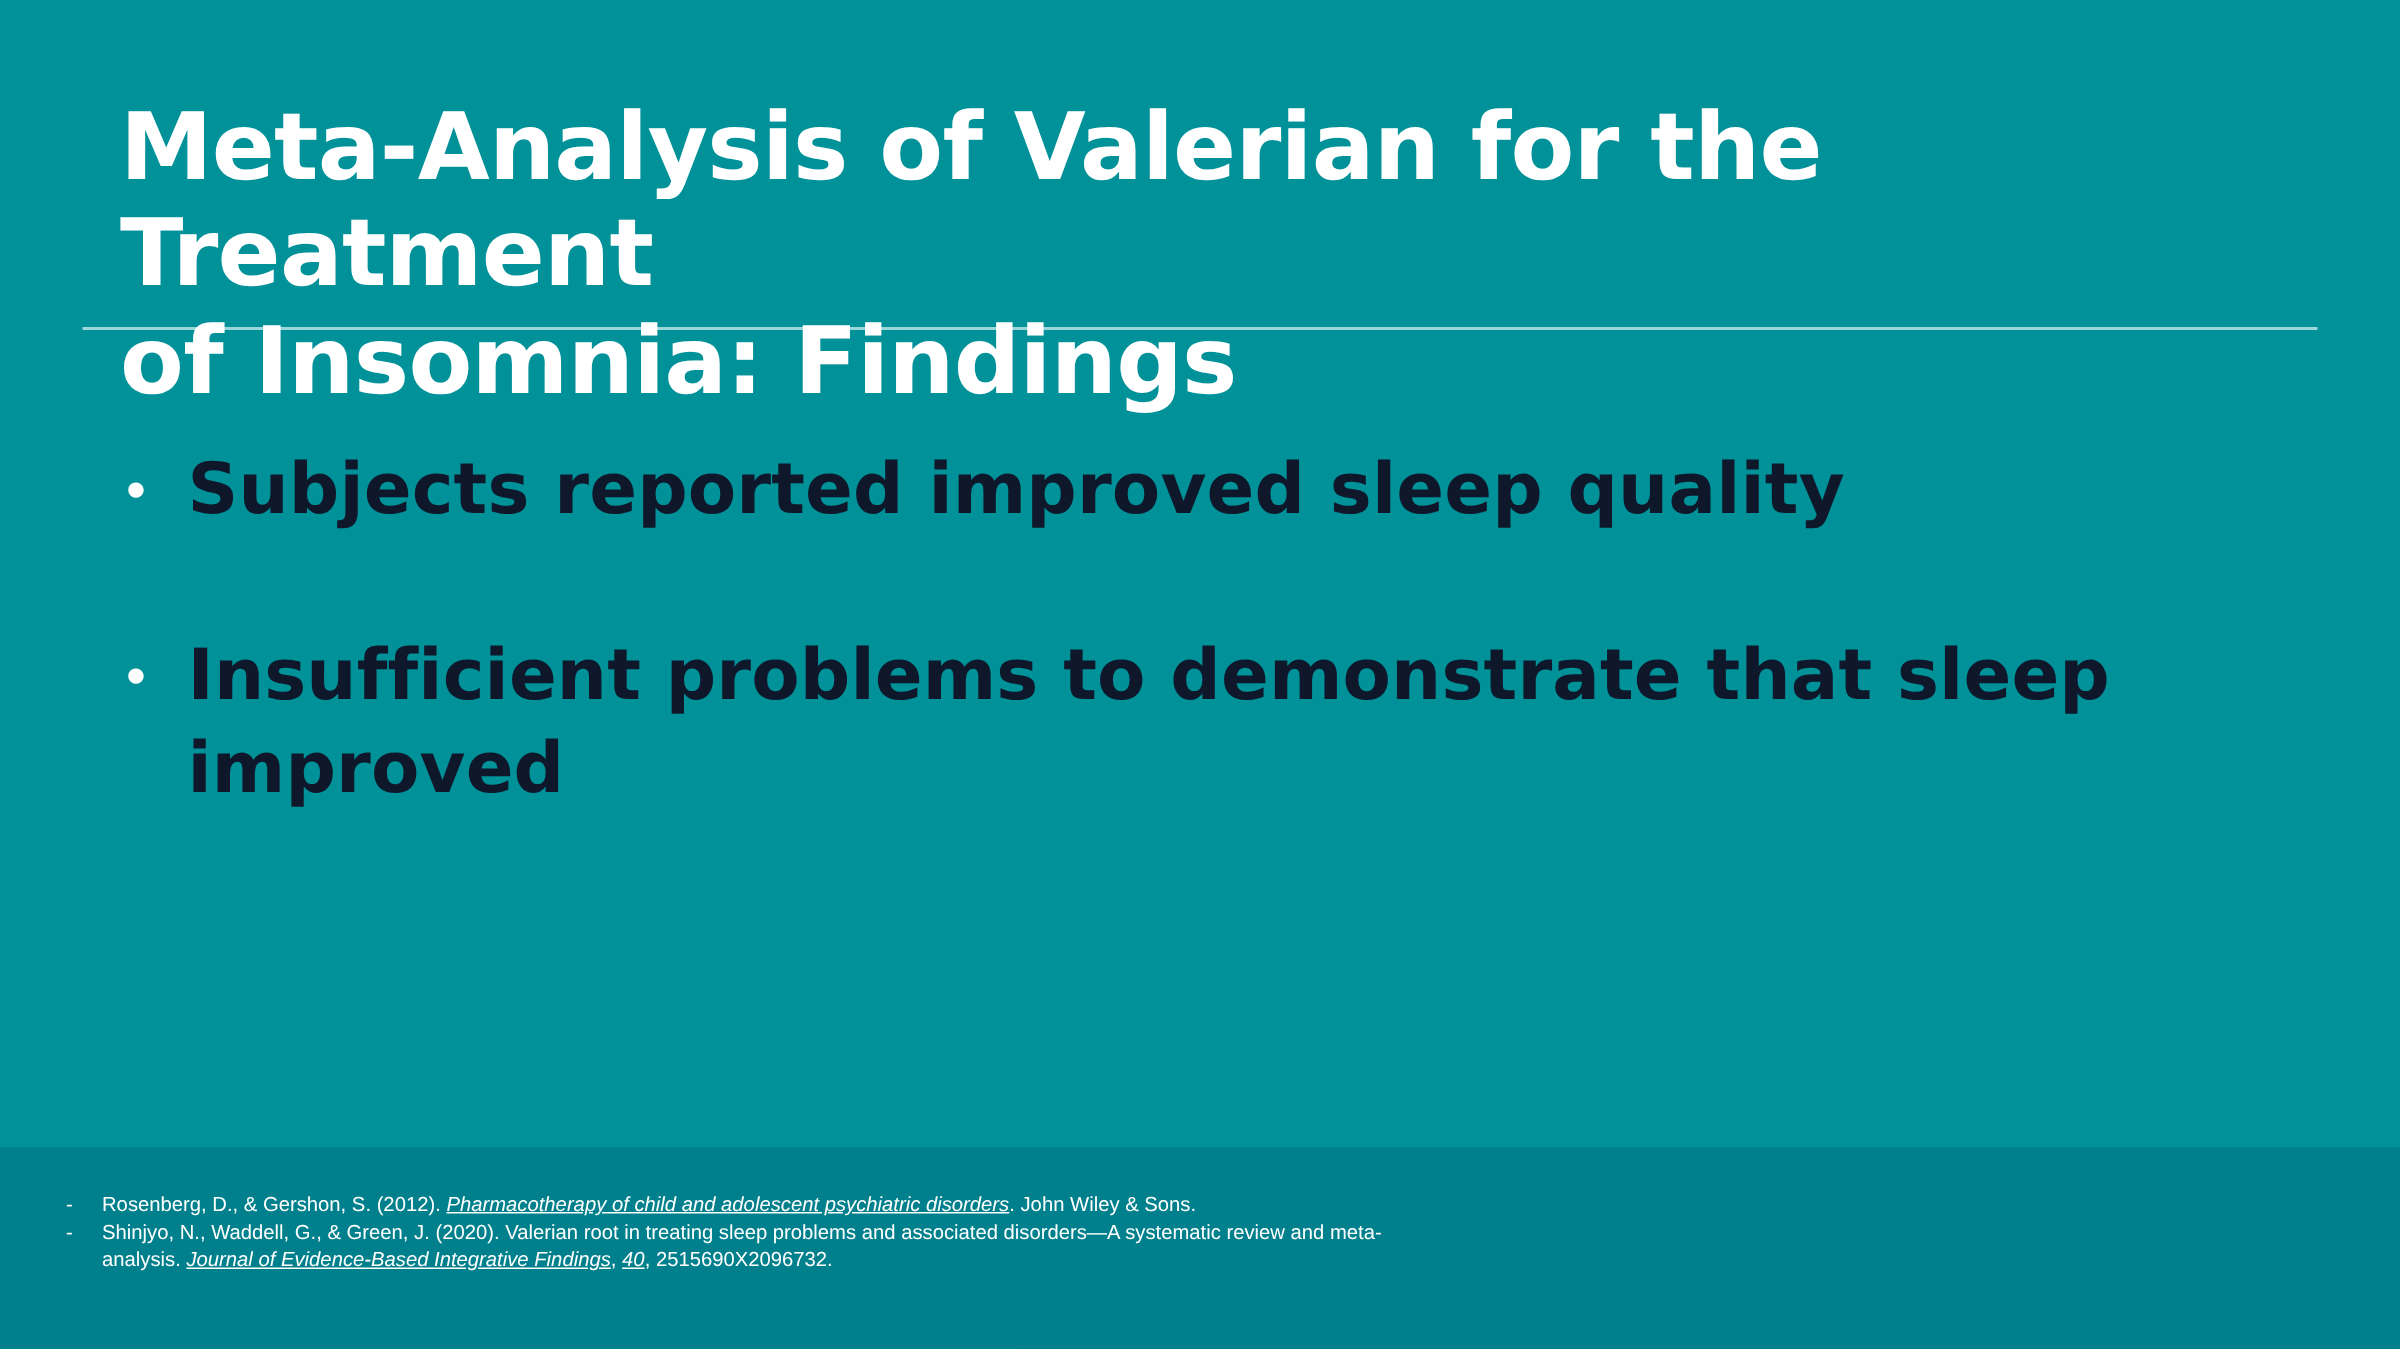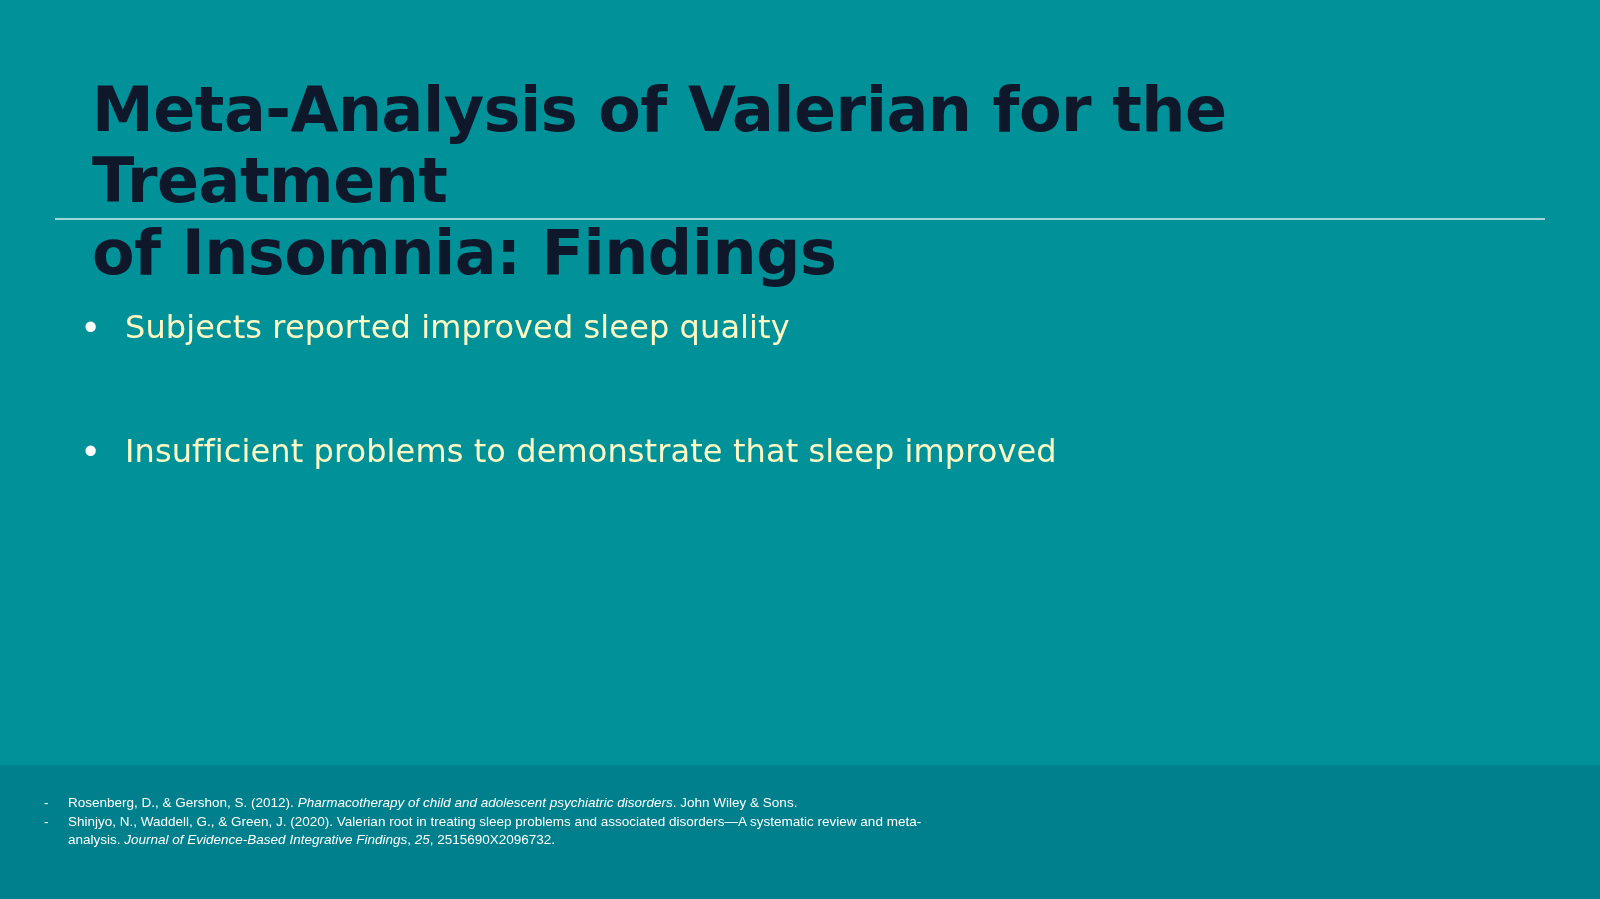--- a/index.html
+++ b/index.html
@@ -24,22 +24,22 @@
   }
 
   
   .title-block {
     position: absolute;
     left: 80px;
     top: 62px;
     width: 1180px;
   }
   .slide-title {
-    margin: 12px;
-    color: #0f172a;
+    margin: 0;
+    color: #ffffff;
     font-family: "DejaVu Sans", sans-serif;
     font-size: 62px;
     font-weight: 700;
     line-height: 1.15;
     letter-spacing: -0.5px;
     white-space: pre-line;
   }
 
   .title-rule {
     position: absolute;
@@ -67,24 +67,24 @@
     width: 45px;
     color: #ffffff;
     font-size: 38px;
     line-height: 62px;
     text-align: left;
     padding-left: 4px;
     box-sizing: border-box;
   }
   .bullet-text {
     flex: 1 1 auto;
-    color: #fef9c3;
+    color: #0f172a;
     font-family: "DejaVu Sans", sans-serif;
-    font-size: 32px;
-    font-weight: 400;
+    font-size: 47px;
+    font-weight: 700;
     line-height: 62px;
     letter-spacing: 0.1px;
   }
 
   
   .footer {
     position: absolute;
     left: 0;
     top: 765px;
     width: 1600px;
@@ -109,20 +109,21 @@
   .citation-mark {
     flex: 0 0 auto;
     width: 24px;
     text-align: left;
   }
   .citation-text {
     flex: 1 1 auto;
   }
   .citation-text i {
     font-style: italic;
+    text-decoration: underline;
   }
 </style>
 </head>
 <body>
 
 <div class="slide">
 
   <div class="title-block">
     <h1 class="slide-title">Meta-Analysis of Valerian for the Treatment
 of Insomnia: Findings</h1>
@@ -148,20 +149,20 @@
 
     <div class="citations">
 
       <div class="citation-row">
         <span class="citation-mark">-</span>
         <span class="citation-text"><span>Rosenberg, D., &amp; Gershon, S. (2012). </span><i>Pharmacotherapy of child and adolescent psychiatric disorders</i><span>. John Wiley &amp; Sons.</span></span>
       </div>
 
       <div class="citation-row">
         <span class="citation-mark">-</span>
-        <span class="citation-text"><span>Shinjyo, N., Waddell, G., &amp; Green, J. (2020). Valerian root in treating sleep problems and associated disorders—A systematic review and meta-analysis. </span><i>Journal of Evidence-Based Integrative Findings</i><span>, </span><i>25</i><span>, 2515690X2096732.</span></span>
+        <span class="citation-text"><span>Shinjyo, N., Waddell, G., &amp; Green, J. (2020). Valerian root in treating sleep problems and associated disorders—A systematic review and meta-analysis. </span><i>Journal of Evidence-Based Integrative Findings</i><span>, </span><i>40</i><span>, 2515690X2096732.</span></span>
       </div>
 
     </div>
 
   </div>
 
 </div>
 
 </body></html>

